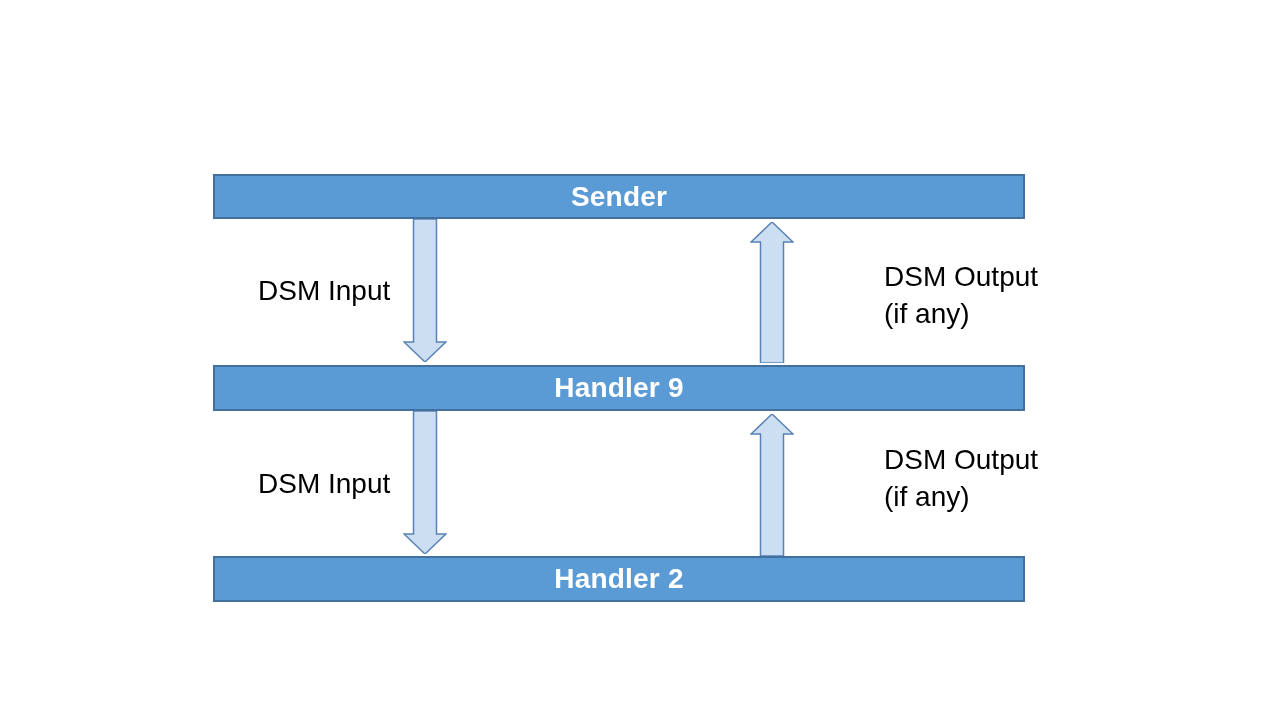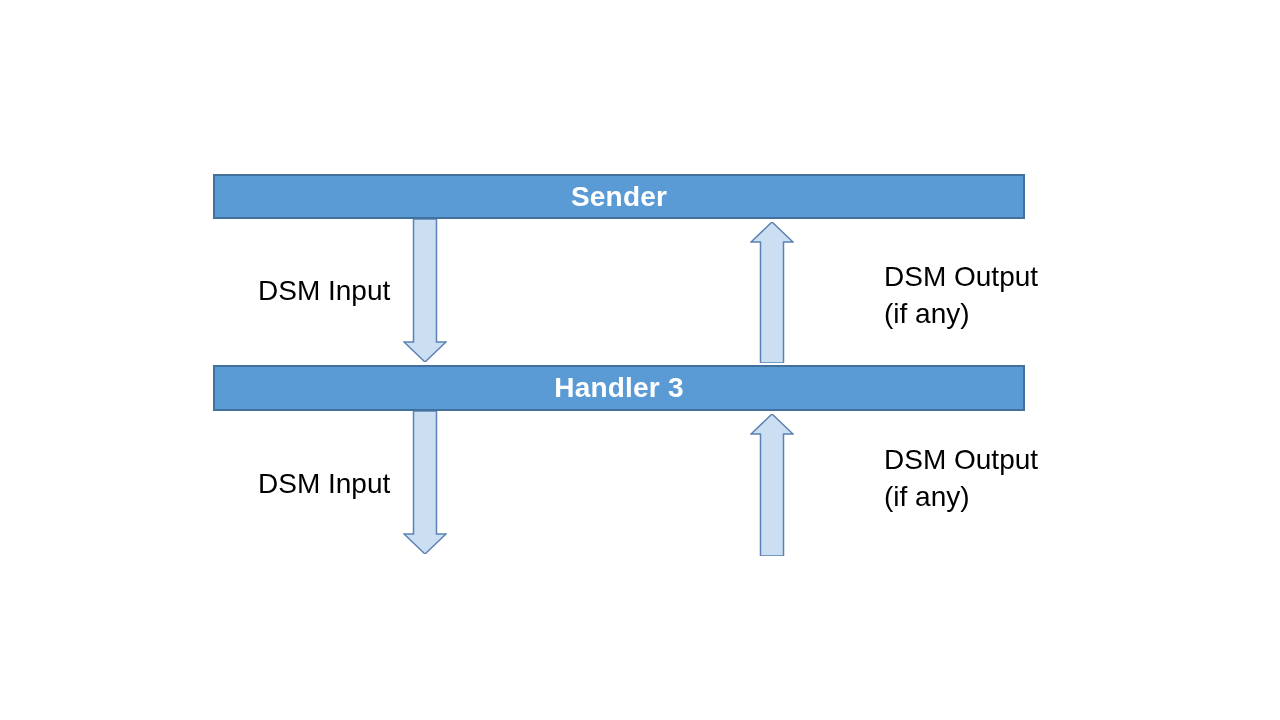--- a/index.html
+++ b/index.html
@@ -83,28 +83,31 @@
   </svg>
 
   <svg class="flow-arrow" id="arrow-up-1" viewBox="0 0 44 141" preserveAspectRatio="none">
     <polygon points="22,0 43,20 33.5,20 33.5,141 10.5,141 10.5,20 1,20"></polygon>
   </svg>
 
   <div class="side-label" id="label-input-1">DSM Input</div>
   <div class="side-label" id="label-output-1">DSM Output (if any)</div>
 
   <div class="node-bar" id="bar-handler1">
-    <span class="node-label">Handler 3</span>
+    <span class="node-label">Handler 9</span>
   </div>
 
   <svg class="flow-arrow" id="arrow-down-2" viewBox="0 0 44 143" preserveAspectRatio="none">
     <polygon points="10.5,0 33.5,0 33.5,123 43,123 22,143 1,123 10.5,123"></polygon>
   </svg>
 
   <svg class="flow-arrow" id="arrow-up-2" viewBox="0 0 44 142" preserveAspectRatio="none">
     <polygon points="22,0 43,20 33.5,20 33.5,142 10.5,142 10.5,20 1,20"></polygon>
   </svg>
 
   <div class="side-label" id="label-input-2">DSM Input</div>
   <div class="side-label" id="label-output-2">DSM Output (if any)</div>
 
+  <div class="node-bar" id="bar-handler2">
+    <span class="node-label">Handler 2</span>
+  </div>
 
 </div>
 
 </body></html>

